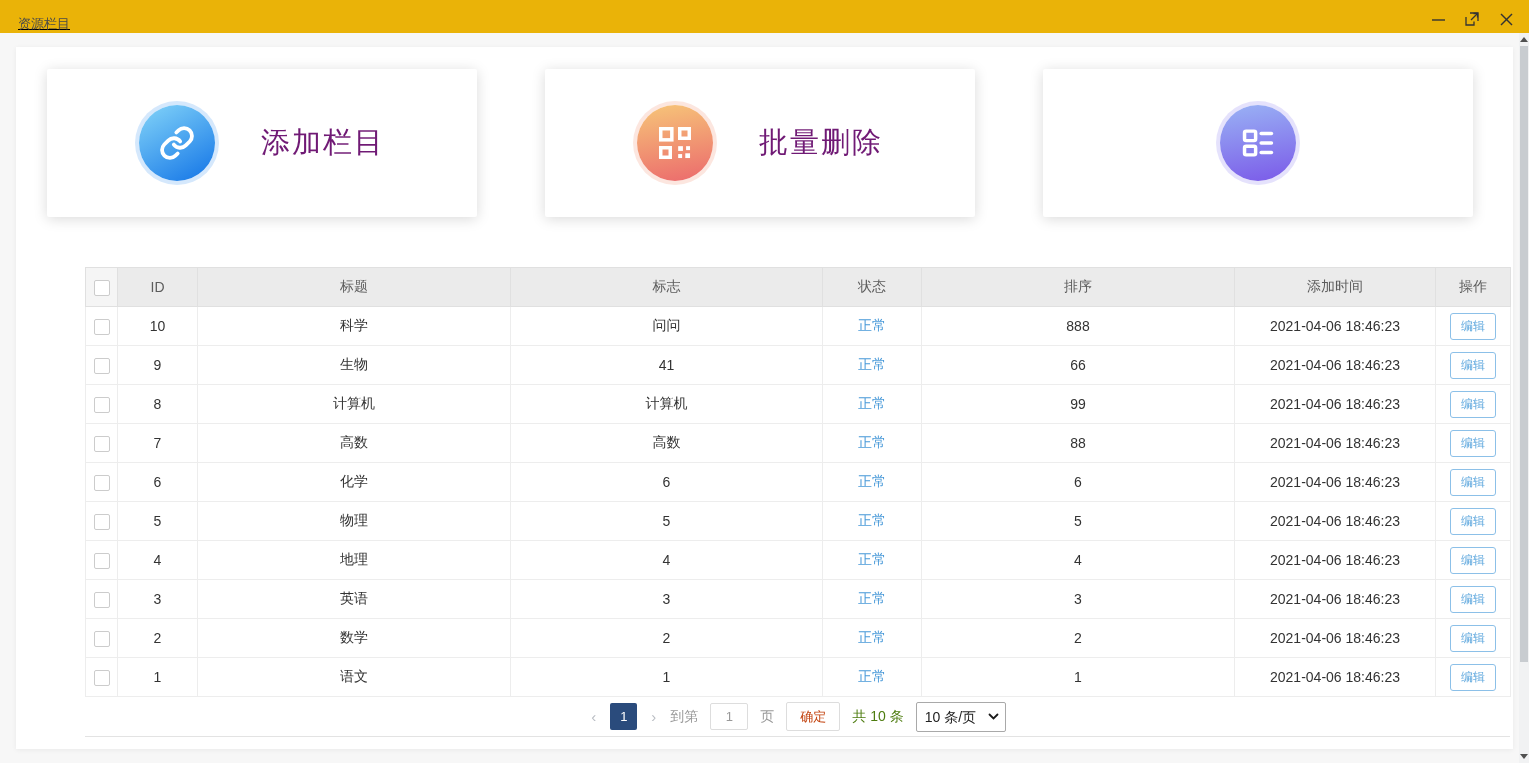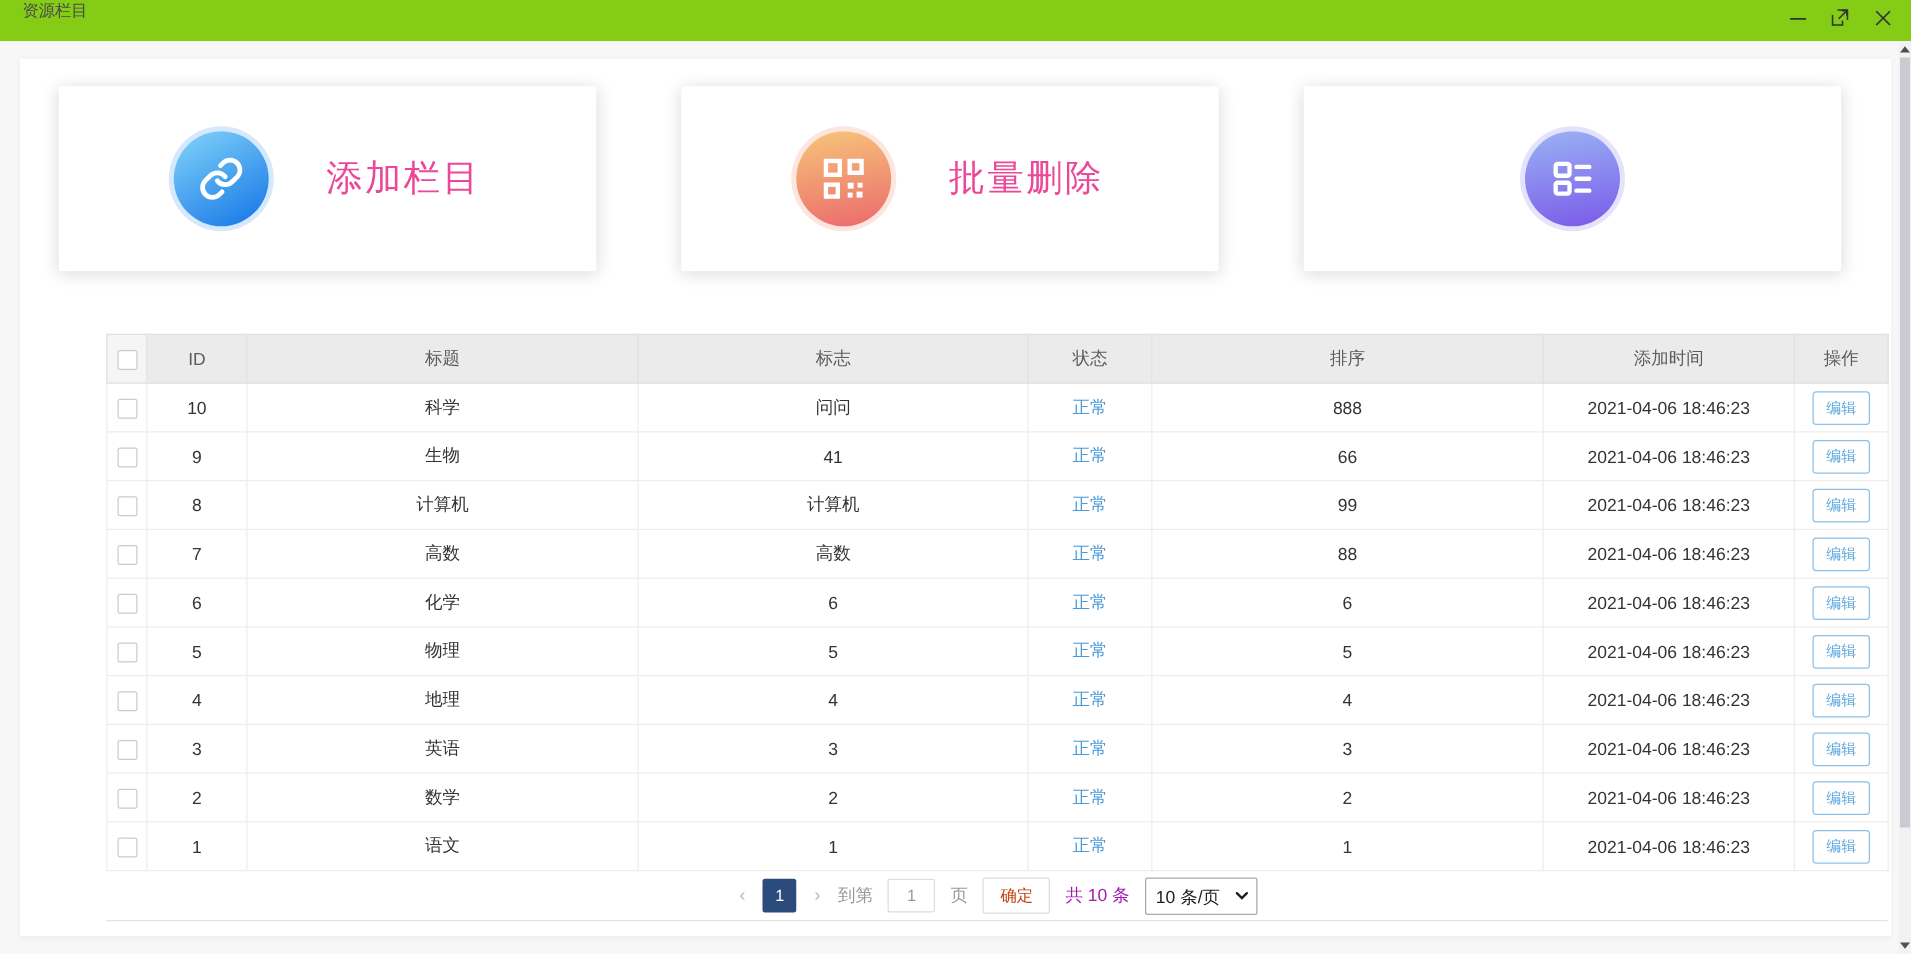--- a/index.html
+++ b/index.html
@@ -1,39 +1,39 @@
 <!DOCTYPE html>
 <html><head>
 <meta charset="utf-8">
 <style>
   * { margin:0; padding:0; box-sizing:border-box; }
   html,body { width:1529px; height:763px; overflow:hidden; }
   body { font-family:"Liberation Sans","DejaVu Sans",sans-serif; background:#f7f7f7; }
 
   
-  .titlebar { height:33px; background:#84cc16; display:flex; align-items:flex-start; padding:0 6px 0 18px; }
+  .titlebar { height:33px; background:#eab308; display:flex; align-items:flex-end; padding:0 6px 0 18px;text-decoration:underline; }
   .titlebar-title { font-size:13px; color:#4a4a4a; }
   .win-controls { margin-left:auto; display:flex; align-items:center; }
   .win-btn { width:34px; height:28px; display:flex; align-items:center; justify-content:center; color:#333; cursor:default; }
   .win-btn svg { display:block; }
 
   
   .viewport { position:relative; height:730px; background:#f7f7f7; }
   .panel { position:absolute; left:16px; top:14px; width:1497px; height:702px; background:#ffffff; box-shadow:0 1px 5px rgba(0,0,0,0.06); }
 
   
   .cards { display:flex; padding:22px 0 0 31px; gap:68px; }
   .card { width:430px; height:148px; background:#fff; border-radius:2px;
           box-shadow:0 2px 14px rgba(0,0,0,0.15);
           display:flex; align-items:center; justify-content:center; gap:46px; cursor:pointer; }
   .card-icon { width:76px; height:76px; border-radius:50%; display:flex; align-items:center; justify-content:center; flex:0 0 auto; }
   .icon-blue   { background:linear-gradient(150deg,#7ed0f8 5%,#1d7de8 90%); box-shadow:0 0 0 4px rgba(64,150,240,0.22); }
   .icon-orange { background:linear-gradient(170deg,#f6c178 5%,#ec6e6d 95%); box-shadow:0 0 0 4px rgba(240,140,110,0.22); }
   .icon-purple { background:linear-gradient(170deg,#98aef4 5%,#7c5ee9 95%); box-shadow:0 0 0 4px rgba(135,125,240,0.22); }
-  .card-label { font-size:29px; color:#ec4899; letter-spacing:2px; }
+  .card-label { font-size:29px; color:#701a75; letter-spacing:2px; }
 
   
   .table-area { margin:50px 32px 0;padding-left:37px; }
   table { width:1425px; border-collapse:collapse; table-layout:fixed; }
   th { height:39px; background:#ebebeb; font-weight:normal; font-size:14px; color:#5c5c5c; border:1px solid #e0e0e0; }
   th.cb-col { background:#f5f5f5; }
   td { height:39px; text-align:center; font-size:14px; color:#333; border:1px solid #ededed; background:#fff; }
   input[type=checkbox] { width:16px; height:16px; accent-color:#fff; appearance:none; border:1px solid #ccc; border-radius:2px; background:#fff; vertical-align:middle; }
   .status-link { color:#4a9ad9; cursor:pointer; }
   .edit-btn { display:inline-block; border:1px solid #8cc0e8; color:#5fa8de; background:#fff; border-radius:3px;
@@ -42,21 +42,21 @@
   
   .pagination { width:1425px; height:40px; display:flex; align-items:center; justify-content:center; gap:12px;
                 border-bottom:1px solid #e3e3e3; font-size:14px; color:#999; }
   .pg-chevron { font-size:15px; color:#b9bdc3; cursor:pointer; padding:0 2px; }
   .pg-current { width:27px; height:27px; background:#2a4b7c; color:#fff; font-size:13px;
                 display:flex; align-items:center; justify-content:center; border-radius:2px; cursor:pointer; }
   .pg-input { width:38px; height:27px; border:1px solid #ddd; border-radius:2px; text-align:center;
               font-size:13px; color:#999; font-family:inherit; }
   .pg-confirm { height:29px; padding:0 13px; background:#fff; border:1px solid #ddd; border-radius:2px;
                 color:#c2410c; font-size:13px; cursor:pointer; font-family:inherit; }
-  .pg-total { color:#a21caf; font-size:14px; }
+  .pg-total { color:#4d7c0f; font-size:14px; }
   .select-wrap { position:relative; }
   .pg-select { height:30px; padding:0 28px 0 8px; border:1px solid #a9a9a9; border-radius:2px;
                font-size:14px; color:#222; background:#fff; appearance:none; -webkit-appearance:none; font-family:inherit; cursor:pointer; }
   .select-arrow { position:absolute; right:7px; top:9px; pointer-events:none; }
 
   
   .scrollbar { position:absolute; right:0; top:33px; width:10px; height:730px; background:#f1f2f3; }
   .sb-arrow-up { position:absolute; top:4px; left:1px; width:0; height:0;
                  border-left:4px solid transparent; border-right:4px solid transparent; border-bottom:5px solid #505050; cursor:pointer; }
   .sb-thumb { position:absolute; top:13px; left:1px; width:8px; height:616px; background:#c8ccd0; cursor:pointer; }

